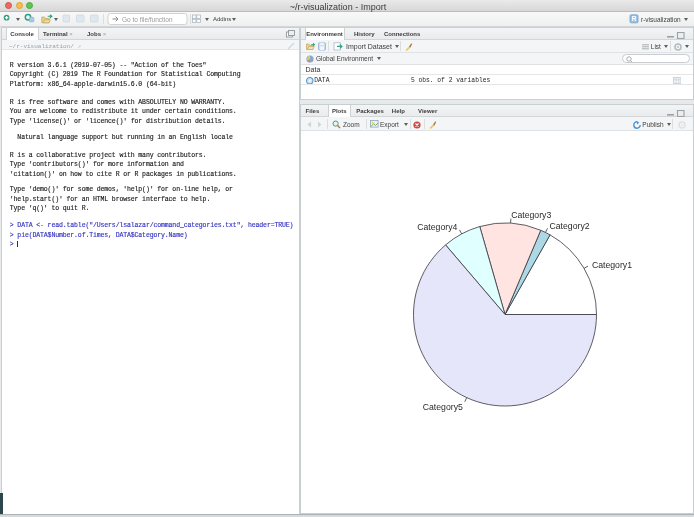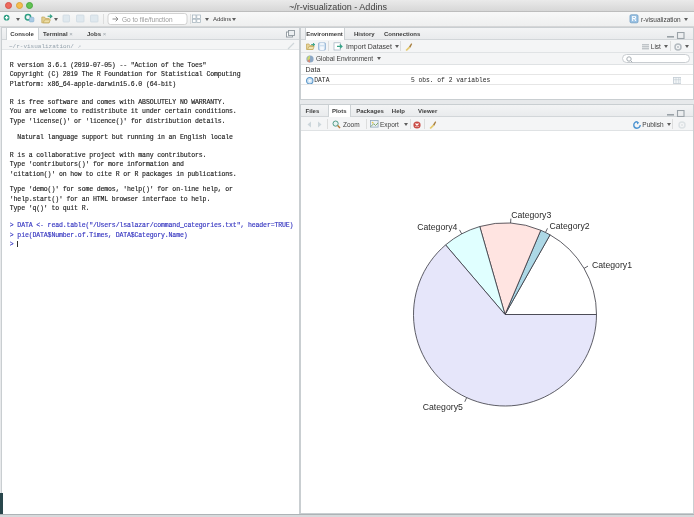--- a/index.html
+++ b/index.html
@@ -36,21 +36,21 @@
 
 svg text { font-family:"Liberation Sans", sans-serif; font-size:8.7px; fill:#2b2b2b; }
 </style>
 </head>
 <body>
 
 <div id="titlebar">
   <div class="tl" style="left:4.7px; background:#ee6a5e; border:0.5px solid #d55249;"></div>
   <div class="tl" style="left:16px; background:#f5bd4e; border:0.5px solid #d9a33c;"></div>
   <div class="tl" style="left:26.3px; background:#61c354; border:0.5px solid #4aa73f;"></div>
-  <div id="title">~/r-visualization - Addins</div>
+  <div id="title">~/r-visualization - Import</div>
 </div>
 
 <div id="maintb">
   <svg class="abs" style="left:0;top:0" width="694" height="15" viewBox="0 0 694 15">
 
     <circle cx="6.6" cy="17.7" r="2.9" fill="#2e9e82" transform="translate(0,-12)"></circle>
     <rect x="4.9" y="5.1" width="3.4" height="1.2" fill="#fff"></rect>
     <rect x="6" y="4" width="1.2" height="3.4" fill="#fff"></rect>
 
     <circle cx="28" cy="5.3" r="2.7" fill="none" stroke="#2e9e82" stroke-width="1.5"></circle>

